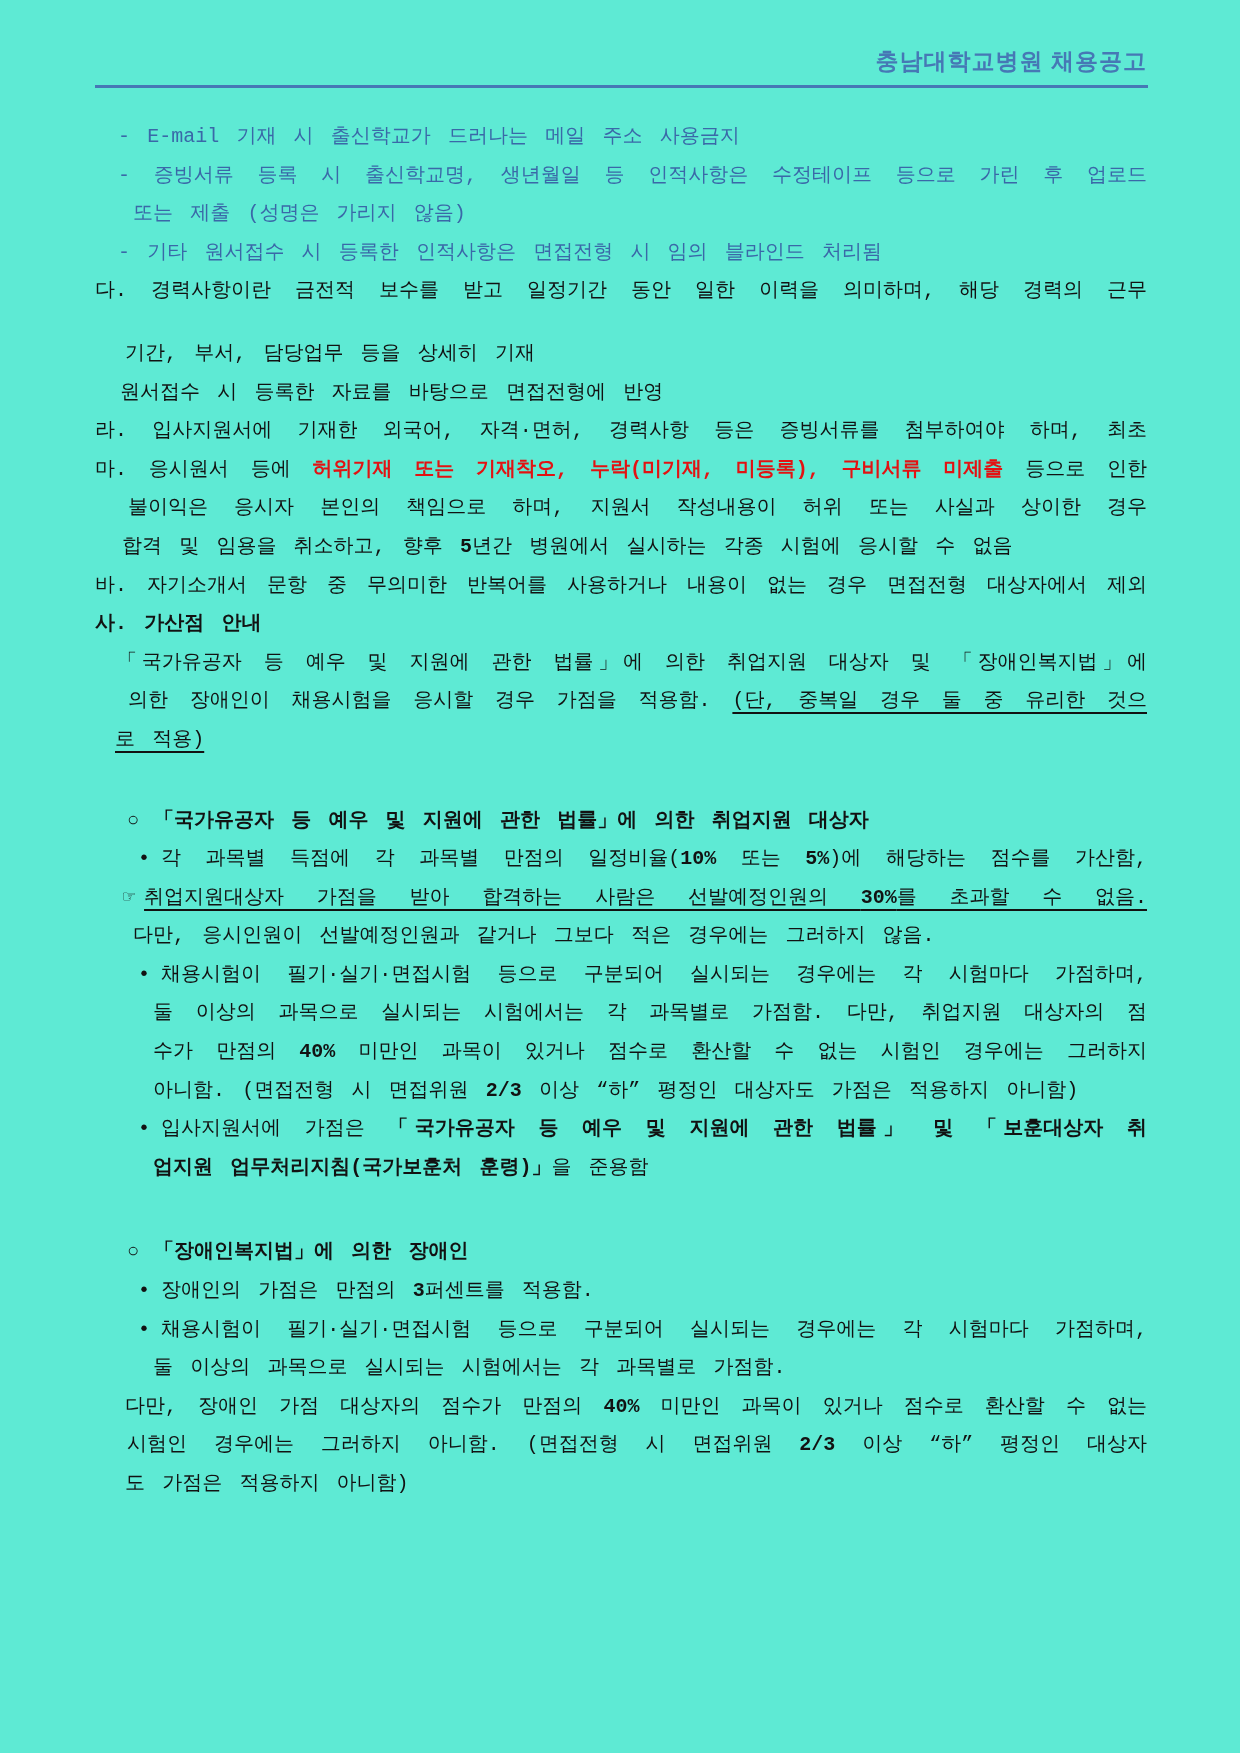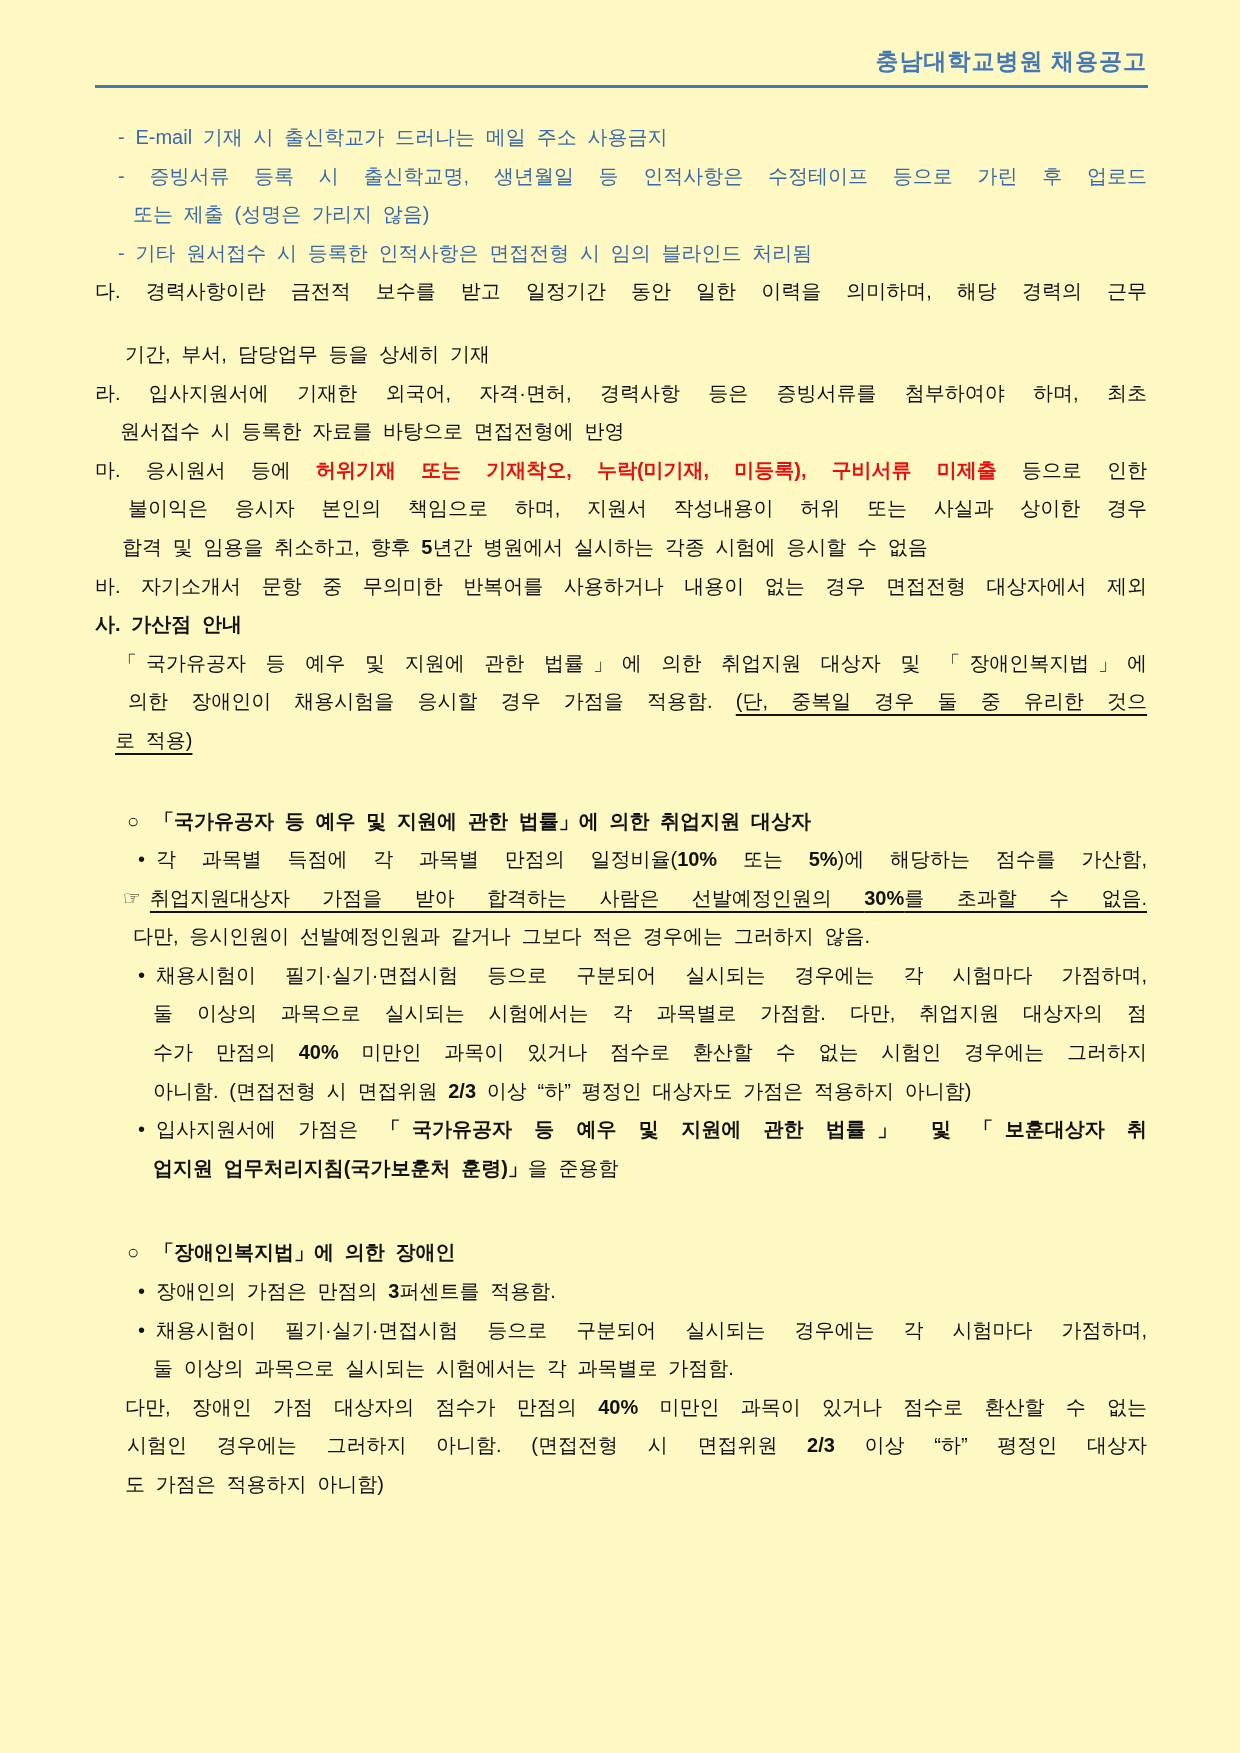--- a/index.html
+++ b/index.html
@@ -1,36 +1,37 @@
 <!DOCTYPE html>
 <html><head>
 <meta charset="utf-8">
 <style>
   html,body{margin:0;padding:0;background:#e8e8e8;}
   .page{
     position:relative;
     width:1240px;height:1753px;
-    background:#fef9c3;
+    background:#5eead4;
     font-family:"Liberation Sans","DejaVu Sans",sans-serif;
     color:#121212;
     overflow:hidden;
     margin:0 auto;
   }
   .header-title{
     position:absolute;top:46px;right:93px;
     font-size:23px;font-weight:bold;color:#4678B5;
     letter-spacing:1px;white-space:nowrap;
   }
   .header-rule{
     position:absolute;top:85px;left:95px;width:1053px;height:3px;
     background:#4678B5;
   }
   .doc-body{
     position:absolute;left:95px;top:118px;width:1052px;
     font-size:20px;
+    font-family:Liberation Mono, monospace;
   }
   .line{
     height:38.6px;line-height:38.6px;overflow:hidden;
     word-spacing:0.26em;
     white-space:normal;
   }
   .line.full{text-align:justify;text-align-last:justify;}
   .line.left{text-align:left;text-align-last:left;}
   .line.blue{color:#3A68A8;}
   .spacer{width:100%;}
@@ -63,22 +64,22 @@
   <div class="header-title">충남대학교병원 채용공고</div>
   <div class="header-rule"></div>
 
   <div class="doc-body">
       <div class="line left blue" style="padding-left: 23px;"><span>- E-mail 기재 시 출신학교가 드러나는 메일 주소 사용금지</span></div>
       <div class="line full blue" style="padding-left: 23px;"><span>- 증빙서류 등록 시 출신학교명, 생년월일 등 인적사항은 수정테이프 등으로 가린 후 업로드</span></div>
       <div class="line left blue" style="padding-left: 38px;"><span>또는 제출 (성명은 가리지 않음)</span></div>
       <div class="line left blue" style="padding-left: 23px;"><span>- 기타 원서접수 시 등록한 인적사항은 면접전형 시 임의 블라인드 처리됨</span></div>
       <div class="line full" style="padding-left: 0px;"><span>다. 경력사항이란 금전적 보수를 받고 일정기간 동안 일한 이력을 의미하며, 해당 경력의 근무</span></div>
       <div class="line left" style="padding-left: 30px; margin-top: 24px;"><span>기간, 부서, 담당업무 등을 상세히 기재</span></div>
+      <div class="line left" style="padding-left: 25px;"><span>원서접수 시 등록한 자료를 바탕으로 면접전형에 반영</span></div>
       <div class="line full" style="padding-left: 0px;"><span>라. 입사지원서에 기재한 외국어, 자격·면허, 경력사항 등은 증빙서류를 첨부하여야 하며, 최초</span></div>
-      <div class="line left" style="padding-left: 25px;"><span>원서접수 시 등록한 자료를 바탕으로 면접전형에 반영</span></div>
       <div class="line full" style="padding-left: 0px;"><span>마. 응시원서 등에 </span><span class="rb">허위기재 또는 기재착오, 누락(미기재, 미등록), 구비서류 미제출</span><span> 등으로 인한</span></div>
       <div class="line full" style="padding-left: 33px;"><span>불이익은 응시자 본인의 책임으로 하며, 지원서 작성내용이 허위 또는 사실과 상이한 경우</span></div>
       <div class="line left" style="padding-left: 27px;"><span>합격 및 임용을 취소하고, 향후 </span><span class="b">5</span><span>년간 병원에서 실시하는 각종 시험에 응시할 수 없음</span></div>
       <div class="line full" style="padding-left: 0px;"><span>바. 자기소개서 문항 중 무의미한 반복어를 사용하거나 내용이 없는 경우 면접전형 대상자에서 제외</span></div>
       <div class="line left" style="padding-left: 0px;"><span class="b">사. 가산점 안내</span></div>
       <div class="line full" style="padding-left: 22px;"><span>「국가유공자 등 예우 및 지원에 관한 법률」에 의한 취업지원 대상자 및 「장애인복지법」에</span></div>
       <div class="line full" style="padding-left: 33px;"><span>의한 장애인이 채용시험을 응시할 경우 가점을 적용함. </span><span class="u">(단, 중복일 경우 둘 중 유리한 것으</span></div>
       <div class="line left" style="padding-left: 20px;"><span class="u">로 적용)</span></div>
       <div class="spacer" style="height: 42px;"></div>
       <div class="line left" style="padding-left: 32px;"><span class="mkw">○</span><span class="b">「국가유공자 등 예우 및 지원에 관한 법률」에 의한 취업지원 대상자</span></div>

